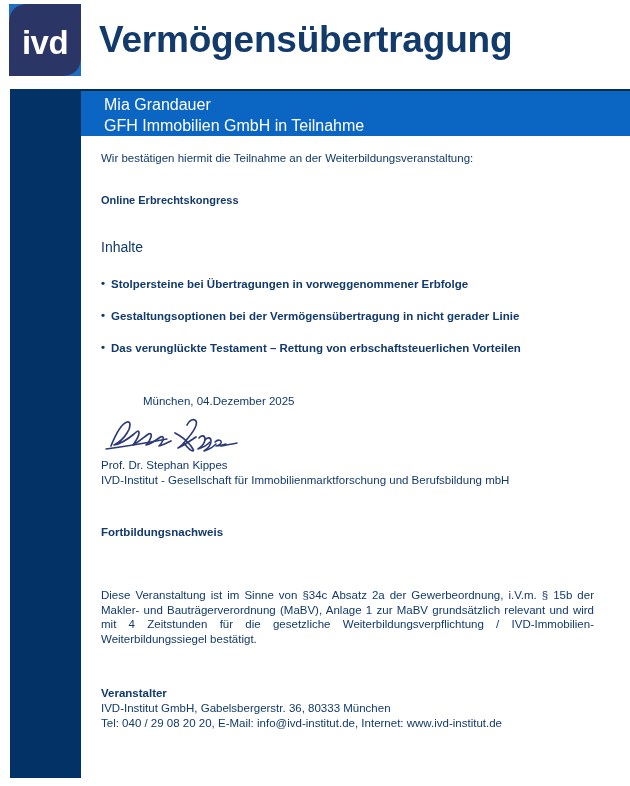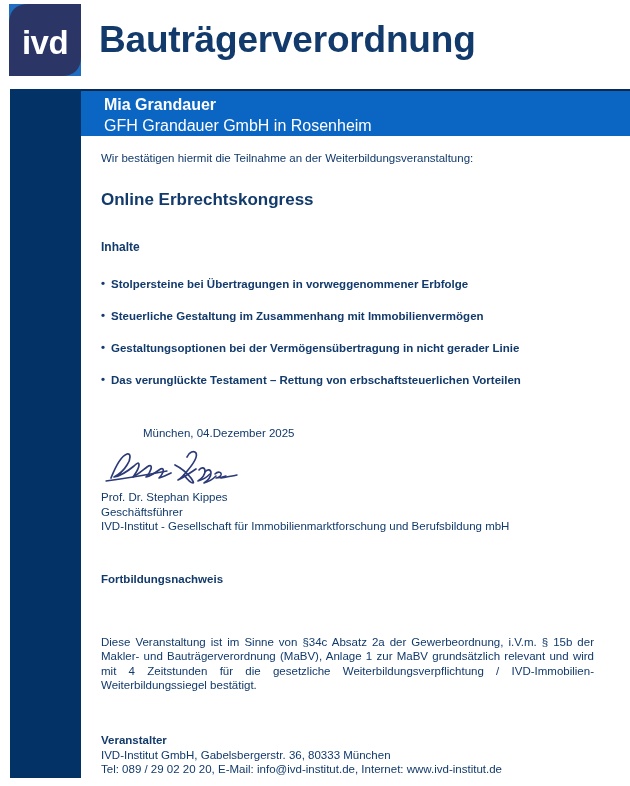--- a/index.html
+++ b/index.html
@@ -57,21 +57,21 @@
     left: 81px;
     top: 89px;
     width: 549px;
     height: 47px;
     background: #0b66c3;
     border-top: 2px solid #0a2a50;
     padding: 4px 0 0 23px;
   }
   .name-band .person {
     font-size: 16px;
-    font-weight: bold;
+    font-weight: normal;
     color: #ffffff;
     line-height: 20px;
     white-space: nowrap;
   }
   .name-band .company {
     font-size: 16px;
     font-weight: normal;
     color: #ffffff;
     line-height: 21px;
     white-space: nowrap;
@@ -86,30 +86,30 @@
   }
 
   .intro-line {
     font-size: 11.5px;
     line-height: 16px;
     color: #123a6b;
   }
 
   .event-block {
     margin-top: 26px;
-    font-size: 17px;
+    font-size: 11px;
     font-weight: bold;
     line-height: 16px;
     color: #123a6b;
   }
 
   .inhalte-head {
     margin-top: 31px;
-    font-size: 12px;
-    font-weight: bold;
+    font-size: 14px;
+    font-weight: normal;
     line-height: 16px;
     color: #123a6b;
   }
 
   ul.topics {
     list-style: none;
     margin: 21px 0 0 0;
     padding: 0;
   }
   ul.topics li {
@@ -187,42 +187,41 @@
 <body>
 
 <div class="logo">
   <svg viewBox="0 0 72 72" xmlns="http://www.w3.org/2000/svg" aria-hidden="true">
     <rect x="0" y="0" width="72" height="72" fill="#1f6ebf"></rect>
     <path d="M20 0 H72 V52 Q72 72 52 72 H0 V20 Q0 0 20 0 Z" fill="#2b3566"></path>
     <text x="36" y="50" font-family="'Liberation Sans', sans-serif" font-size="33" font-weight="bold" fill="#ffffff" text-anchor="middle" letter-spacing="-0.5">ivd</text>
   </svg>
 </div>
 
-<div class="doc-title">Bauträgerverordnung</div>
+<div class="doc-title">Vermögensübertragung</div>
 
 <div class="side-bar"></div>
 
 <div class="name-band">
   <div class="person">Mia Grandauer</div>
-  <div class="company">GFH Grandauer GmbH in Rosenheim</div>
+  <div class="company">GFH Immobilien GmbH in Teilnahme</div>
 </div>
 
 <div class="content">
 
   <div class="intro-line">Wir bestätigen hiermit die Teilnahme an der Weiterbildungsveranstaltung:</div>
 
   <div class="event-block">
     <div>Online Erbrechtskongress</div>
   </div>
 
   <div class="inhalte-head">Inhalte</div>
 
   <ul class="topics">
     <li>Stolpersteine bei Übertragungen in vorweggenommener Erbfolge</li>
-    <li>Steuerliche Gestaltung im Zusammenhang mit Immobilienvermögen</li>
     <li>Gestaltungsoptionen bei der Vermögensübertragung in nicht gerader Linie</li>
     <li>Das verunglückte Testament – Rettung von erbschaftsteuerlichen Vorteilen</li>
   </ul>
 
   <div class="place-date">München, 04.Dezember 2025</div>
 
   <div class="signature">
     <svg width="150" height="40" viewBox="0 0 150 40" xmlns="http://www.w3.org/2000/svg" aria-hidden="true">
       <g fill="none" stroke="#2c3a78" stroke-linecap="round" stroke-linejoin="round">
         <path d="M10 30 C14 20, 20 8, 26 6 C30 5, 30 11, 26 17 C23 22, 17 27, 13 29
@@ -241,28 +240,27 @@
                  C107 34, 112 31, 115 28" stroke-width="1.6"></path>
         <path d="M114 26 C117 23, 121 24, 120 27 C119 29, 116 30, 115 30
                  C118 30, 122 29, 125 28" stroke-width="1.6"></path>
         <path d="M120 30 C125 29, 131 28, 136 27" stroke-width="1.5"></path>
       </g>
     </svg>
   </div>
 
   <div class="signer">
     <div>Prof. Dr. Stephan Kippes</div>
-    <div>Geschäftsführer</div>
     <div>IVD-Institut - Gesellschaft für Immobilienmarktforschung und Berufsbildung mbH</div>
   </div>
 
   <div class="notice">
     <div class="notice-head">Fortbildungsnachweis</div>
     <div class="notice-body">Diese Veranstaltung ist im Sinne von §34c Absatz 2a der Gewerbeordnung, i.V.m. § 15b der Makler- und Bauträgerverordnung (MaBV), Anlage 1 zur MaBV grundsätzlich relevant und wird mit 4 Zeitstunden für die gesetzliche Weiterbildungsverpflichtung / IVD-Immobilien-Weiterbildungssiegel bestätigt.</div>
   </div>
 
   <div class="organizer">
     <div class="org-head">Veranstalter</div>
     <div class="org-line">IVD-Institut GmbH, Gabelsbergerstr. 36, 80333 München</div>
-    <div class="org-line">Tel: 089 / 29 02 20 20, E-Mail: info@ivd-institut.de, Internet: www.ivd-institut.de</div>
+    <div class="org-line">Tel: 040 / 29 08 20 20, E-Mail: info@ivd-institut.de, Internet: www.ivd-institut.de</div>
   </div>
 
 </div>
 
 </body></html>

